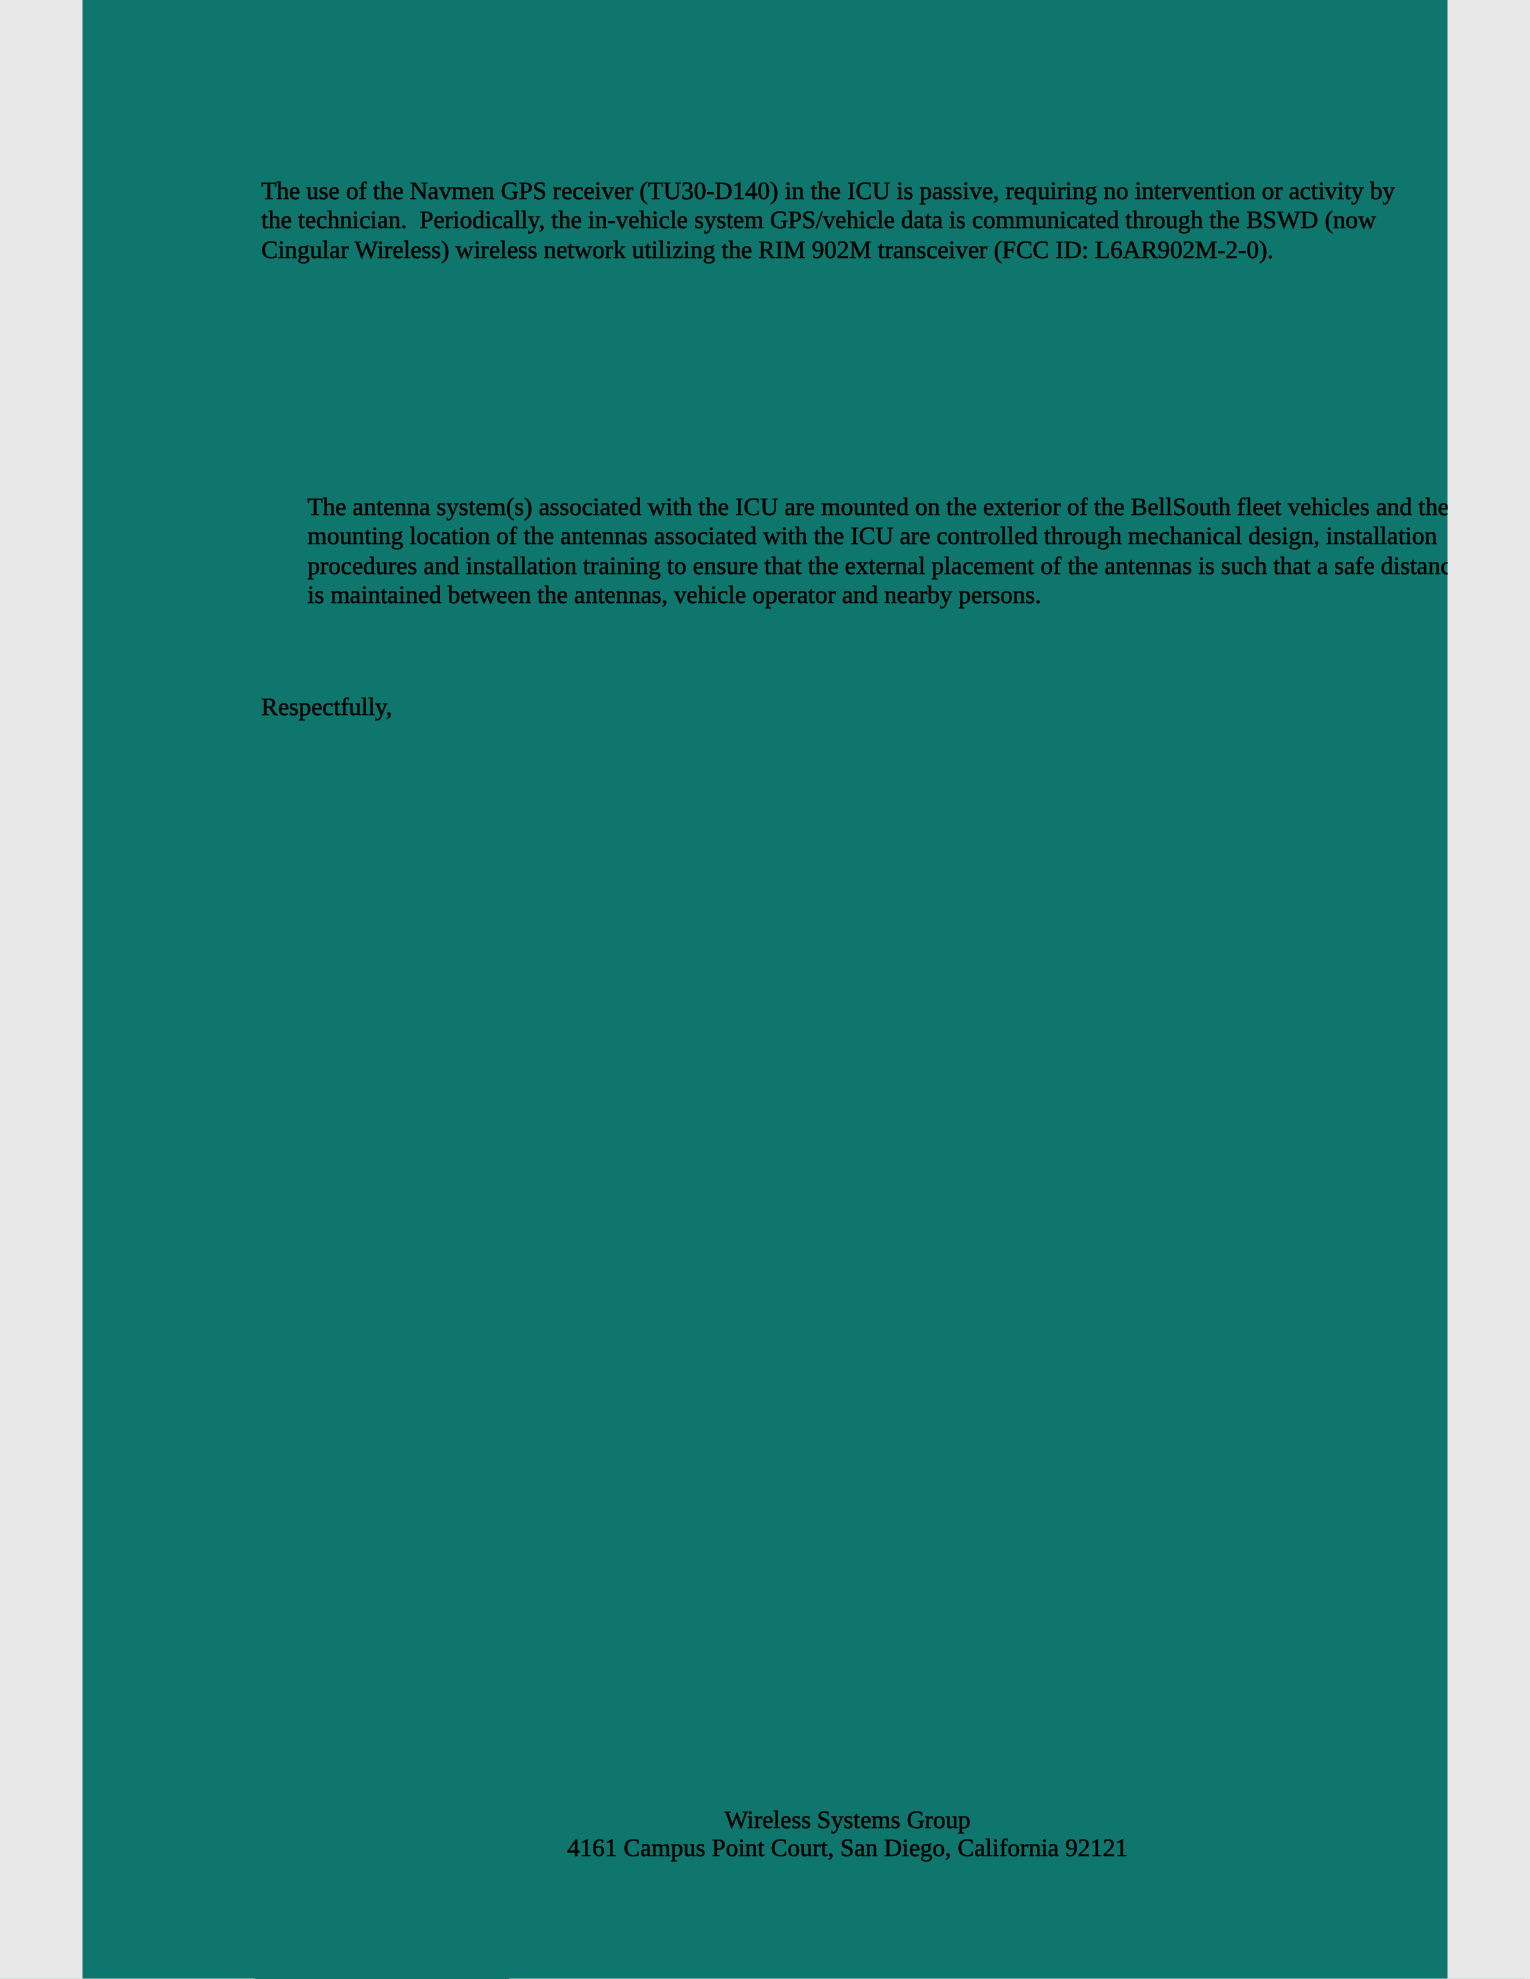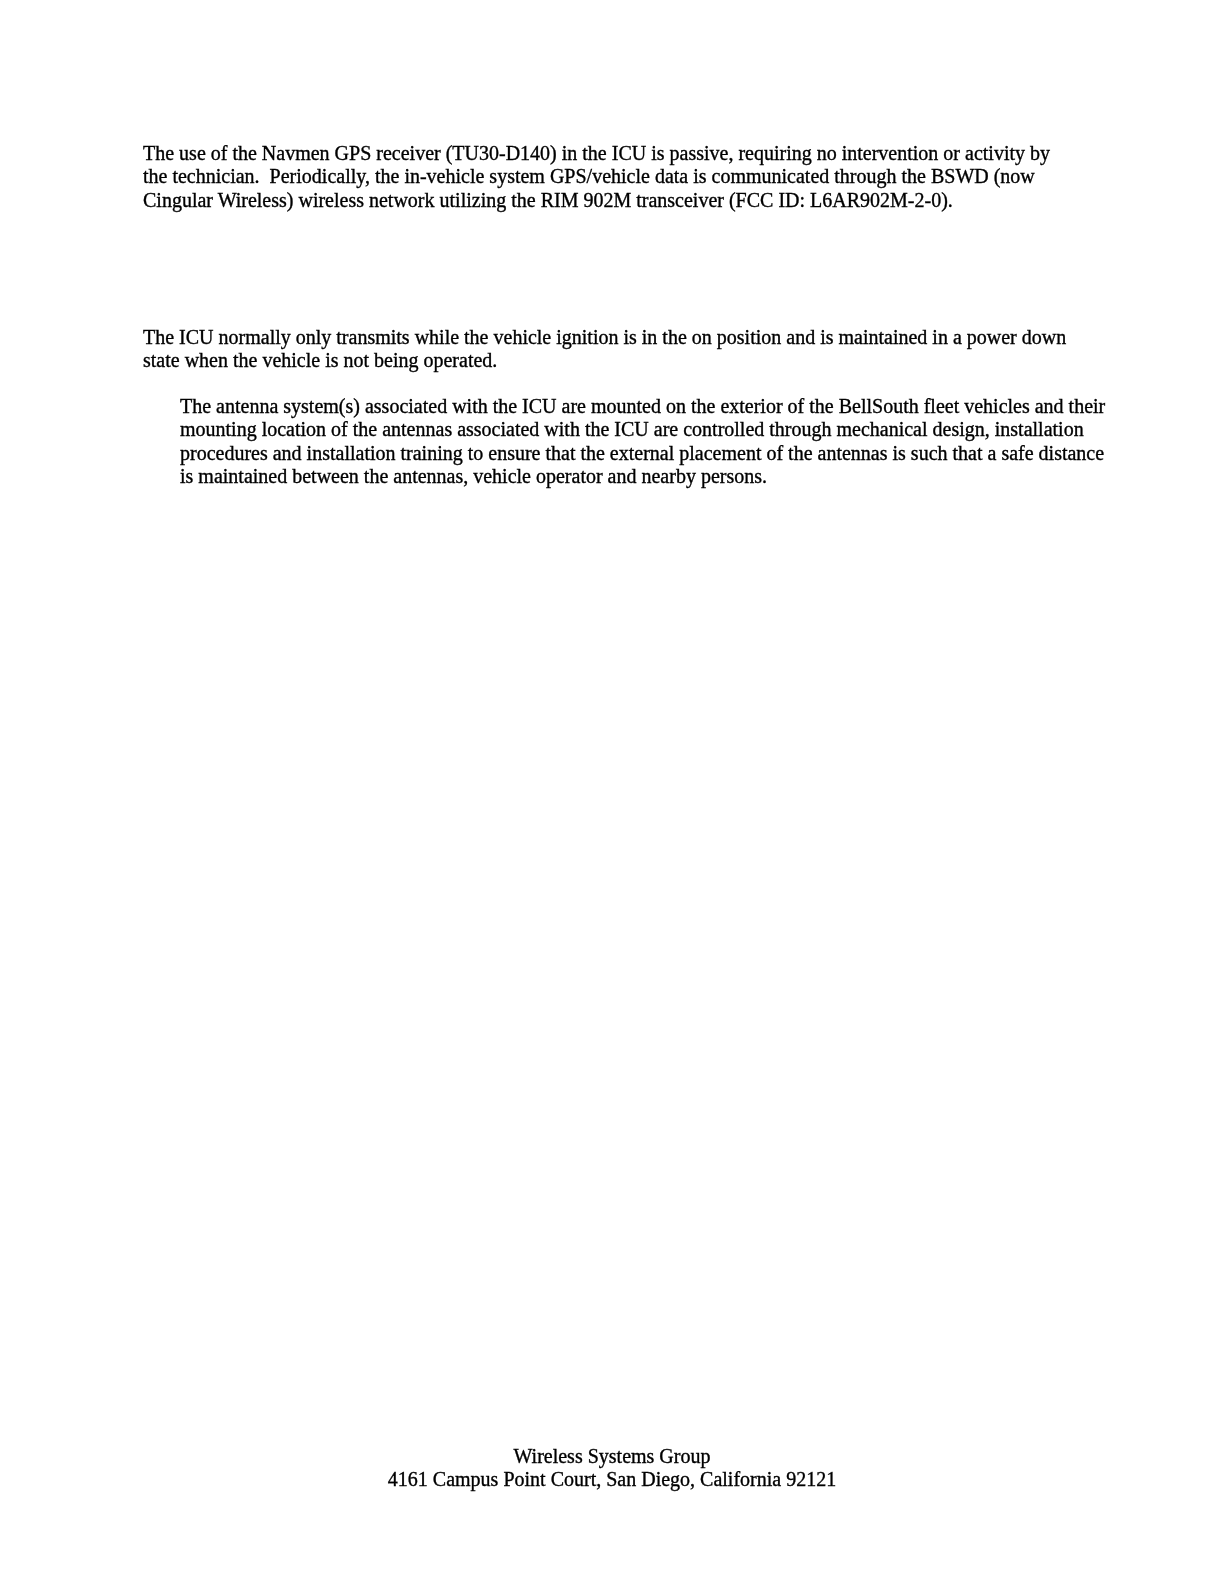--- a/index.html
+++ b/index.html
@@ -2,23 +2,23 @@
 <html><head>
 <meta charset="utf-8">
 <style>
   html, body {
     margin: 0;
     padding: 0;
     background: #e8e8e8;
   }
   .page {
     position: relative;
-    width: 1224px;
+    width: 1092px;
     height: 1583px;
-    background: #ffffff;
+    background: #0f766e;
     margin: 0 auto;
     overflow: hidden;
     font-family: "Liberation Serif", "DejaVu Serif", serif;
     color: #000000;
     font-size: 20px;
     line-height: 23.4px;
   }
   .textblock {
     position: absolute;
     left: 143px;
@@ -45,26 +45,25 @@
 </style>
 </head>
 <body>
 
 <div class="page">
 
   <div class="textblock para-1">The use of the Navmen GPS receiver (TU30-D140) in the ICU is passive, requiring no intervention or activity by
 the technician.  Periodically, the in-vehicle system GPS/vehicle data is communicated through the BSWD (now
 Cingular Wireless) wireless network utilizing the RIM 902M transceiver (FCC ID: L6AR902M-2-0).</div>
 
-  <div class="textblock para-2">The ICU normally only transmits while the vehicle ignition is in the on position and is maintained in a power down
-state when the vehicle is not being operated.</div>
 
   <div class="textblock para-3">The antenna system(s) associated with the ICU are mounted on the exterior of the BellSouth fleet vehicles and their
 mounting location of the antennas associated with the ICU are controlled through mechanical design, installation
 procedures and installation training to ensure that the external placement of the antennas is such that a safe distance
 is maintained between the antennas, vehicle operator and nearby persons.</div>
 
+  <div class="textblock closing">Respectfully,</div>
 
 
   <div class="footer">Wireless Systems Group
 4161 Campus Point Court, San Diego, California 92121</div>
 
 </div>
 
 </body></html>

